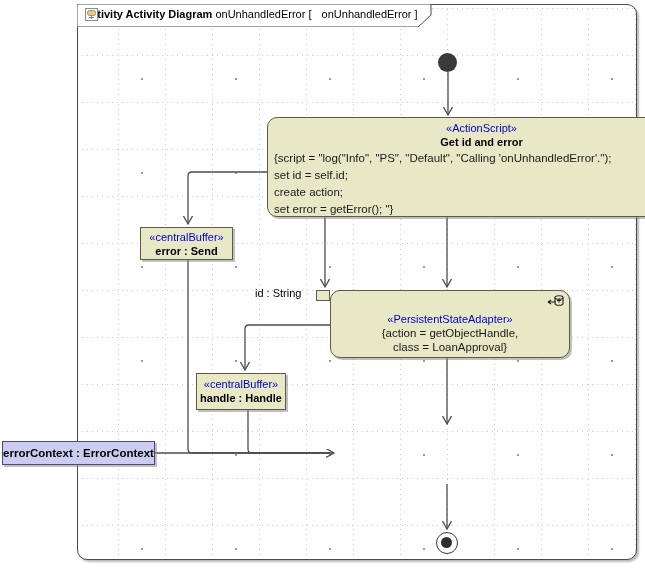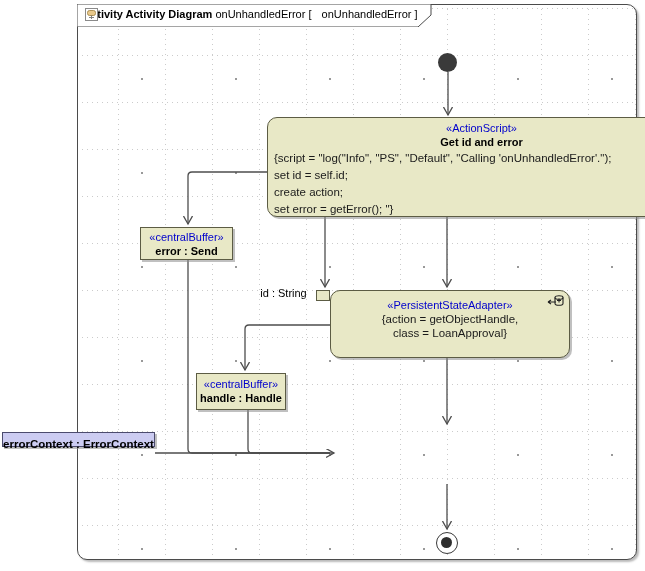--- a/index.html
+++ b/index.html
@@ -40,41 +40,41 @@
   }
   .rounded{border-radius:10px;}
   .stereotype{color:var(--stereotype-color,#0000cc);font-size:11px;line-height:14px;}
   .node-name{font-weight:bold;font-size:11px;line-height:15px;color:#000;}
   .body-line{font-size:11.5px;line-height:17px;text-align:left;padding-left:6px;white-space:nowrap;}
   .body-line-c{font-size:11.5px;line-height:14px;text-align:center;white-space:nowrap;}
   .corner-icon{position:absolute;top:4px;right:5px;}
   
   #action-script{left:267px;top:117px;width:429px;height:100px;padding-top:3px;}
   #error-buffer{left:140px;top:227px;width:93px;height:33px;padding-top:2px;}
-  #get-handle{left:330px;top:290px;width:240px;height:68px;padding-top:7px;}
+  #get-handle{left:330px;top:290px;width:240px;height:68px;padding-top:21px;}
   #handle-buffer{left:196px;top:373px;width:90px;height:37px;padding-top:3px;}
   #error-context{
-    position:absolute;left:2px;top:432px;width:153px;height:15px;box-sizing:border-box;
+    position:absolute;left:2px;top:441px;width:153px;height:24px;box-sizing:border-box;
     background:var(--param-fill,#ccccf2);border:1px solid var(--param-border,#4b4b6e);
     box-shadow:2px 2px 0 rgba(140,140,140,.55);
     font-weight:bold;font-size:11.5px;line-height:23px;text-align:center;color:#000;
   }
   
   #initial-node{position:absolute;left:438px;top:53px;width:19px;height:19px;border-radius:50%;background:#3a3a3a;}
   #final-node{position:absolute;left:436px;top:532px;width:20px;height:20px;border-radius:50%;
     border:1.5px solid #3a3a3a;background:#fff;}
   #final-node .dot{position:absolute;left:4px;top:4px;width:11px;height:11px;border-radius:50%;background:#2e2e2e;}
   
   #send-signal{position:absolute;left:337px;top:427px;width:225px;height:57px;}
   #send-signal svg{filter:drop-shadow(2px 2px 0 rgba(140,140,140,.55));}
   #send-signal .txt{position:absolute;left:0;top:6px;width:200px;text-align:center;}
   
   #id-pin{position:absolute;left:316px;top:290px;width:14px;height:11px;box-sizing:border-box;
     background:var(--node-fill,#e8e8c6);border:1px solid var(--node-border,#5c5c44);z-index:6;}
-  #id-pin-label{position:absolute;left:255px;top:287px;width:57px;text-align:center;font-size:11px;color:#000;}
+  #id-pin-label{position:absolute;left:255px;top:287px;width:57px;text-align:left;font-size:11px;color:#000;}
   
   #edges{position:absolute;left:0;top:0;z-index:3;}
   .edge{stroke:var(--edge-color,#4d4d4d);fill:none;stroke-width:1.3px;}
   .node,#error-context,#initial-node,#final-node,#send-signal{z-index:5;}
   .heading{z-index:7;}
   .glyph{stroke:#222;fill:none;stroke-width:1.1px;}
 </style>
 </head>
 <body>
 

